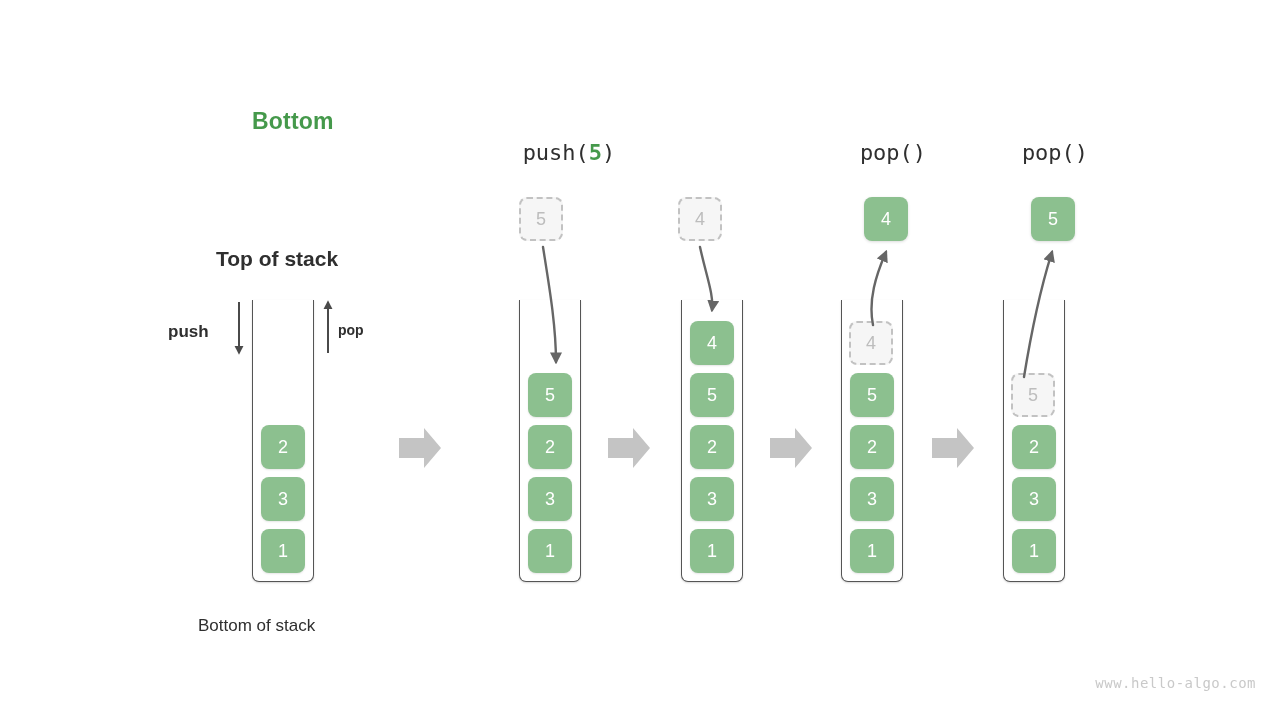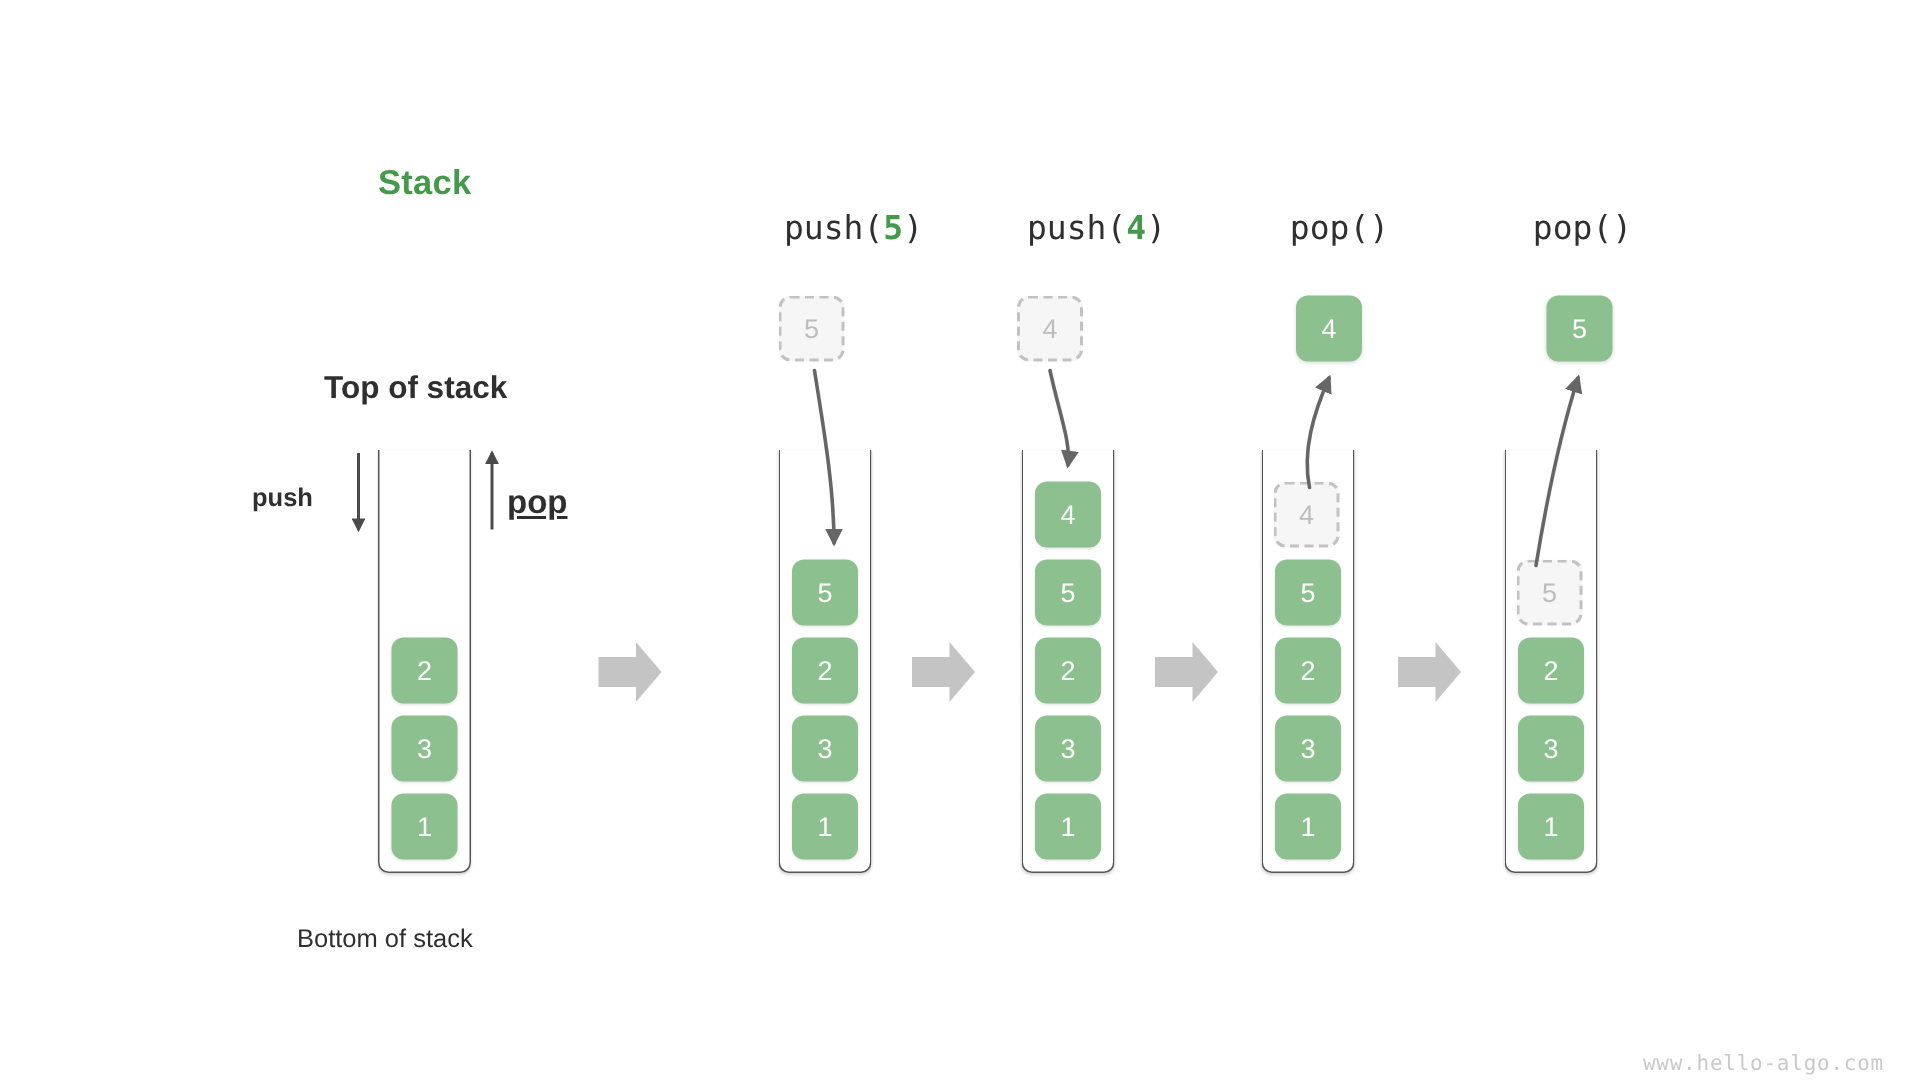--- a/index.html
+++ b/index.html
@@ -53,24 +53,23 @@
     left: 168px;
     top: 322px;
     font-size: 17px;
     font-weight: bold;
     color: #2f2f2f;
   }
   .lbl-pop {
     position: absolute;
     left: 338px;
     top: 322px;
-    font-size: 22px;
-    font-weight: bold;
-    color: #2f2f2f;
-    text-decoration: underline;
+    font-size: 14px;
+    font-weight: bold;
+    color: #2f2f2f;
   }
 
   
   .op-header {
     position: absolute;
     top: 140px;
     width: 200px;
     text-align: center;
     font-family: "DejaVu Sans Mono", "Liberation Mono", monospace;
     font-size: 22px;
@@ -127,42 +126,41 @@
     left: 0;
     top: 0;
     width: 1280px;
     height: 720px;
     pointer-events: none;
   }
 
   .watermark {
     position: absolute;
     right: 24px;
-    top: 701px;
+    top: 675px;
     font-family: "DejaVu Sans Mono", "Liberation Mono", monospace;
     font-size: 14px;
     color: #c9c9c9;
     letter-spacing: 0.5px;
   }
 </style>
 </head>
 <body>
 
 <div class="canvas">
 
-  <div class="stack-title">Stack</div>
+  <div class="stack-title">Bottom</div>
 
   <div class="lbl-top">Top of stack</div>
   <div class="lbl-bottom">Bottom of stack</div>
   <div class="lbl-push">push</div>
   <div class="lbl-pop">pop</div>
 
   <div class="op-header" style="left:469px;"><span>push(</span><span class="arg">5</span><span>)</span></div>
 
-  <div class="op-header" style="left:631px;"><span>push(</span><span class="arg">4</span><span>)</span></div>
 
   <div class="op-header" style="left:793px;"><span>pop(</span><span class="arg"></span><span>)</span></div>
 
   <div class="op-header" style="left:955px;"><span>pop(</span><span class="arg"></span><span>)</span></div>
 
   <div class="stack-box" style="left:252px; top:300px; height:282px;"></div>
   <div class="cell" style="left:261px; top:425px;">2</div>
   <div class="cell" style="left:261px; top:477px;">3</div>
   <div class="cell" style="left:261px; top:529px;">1</div>
 

